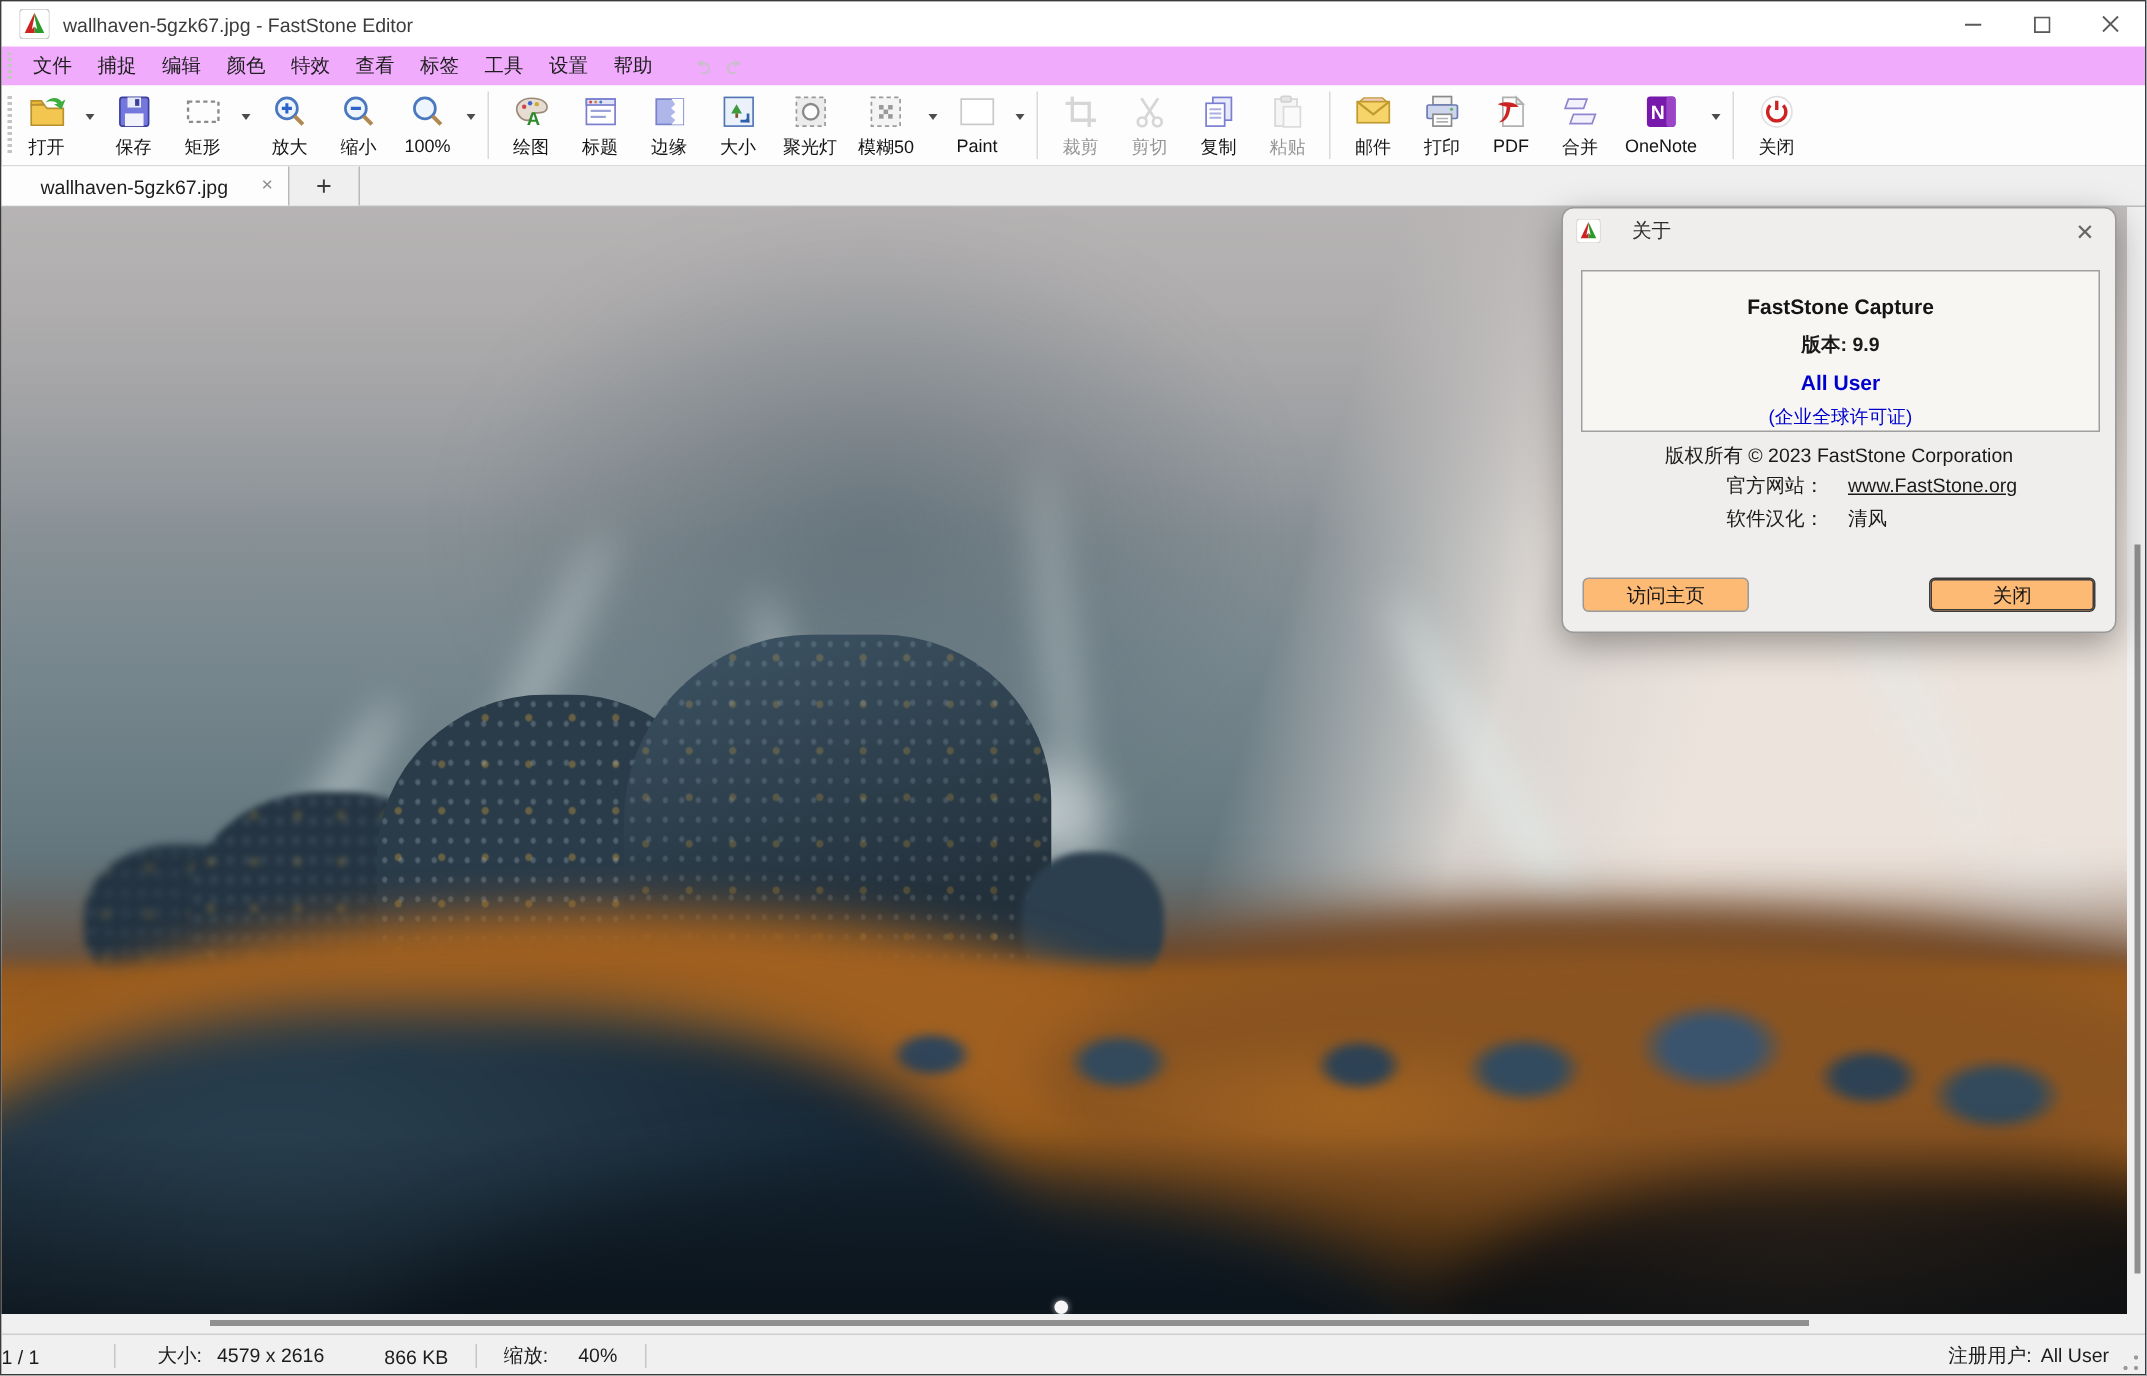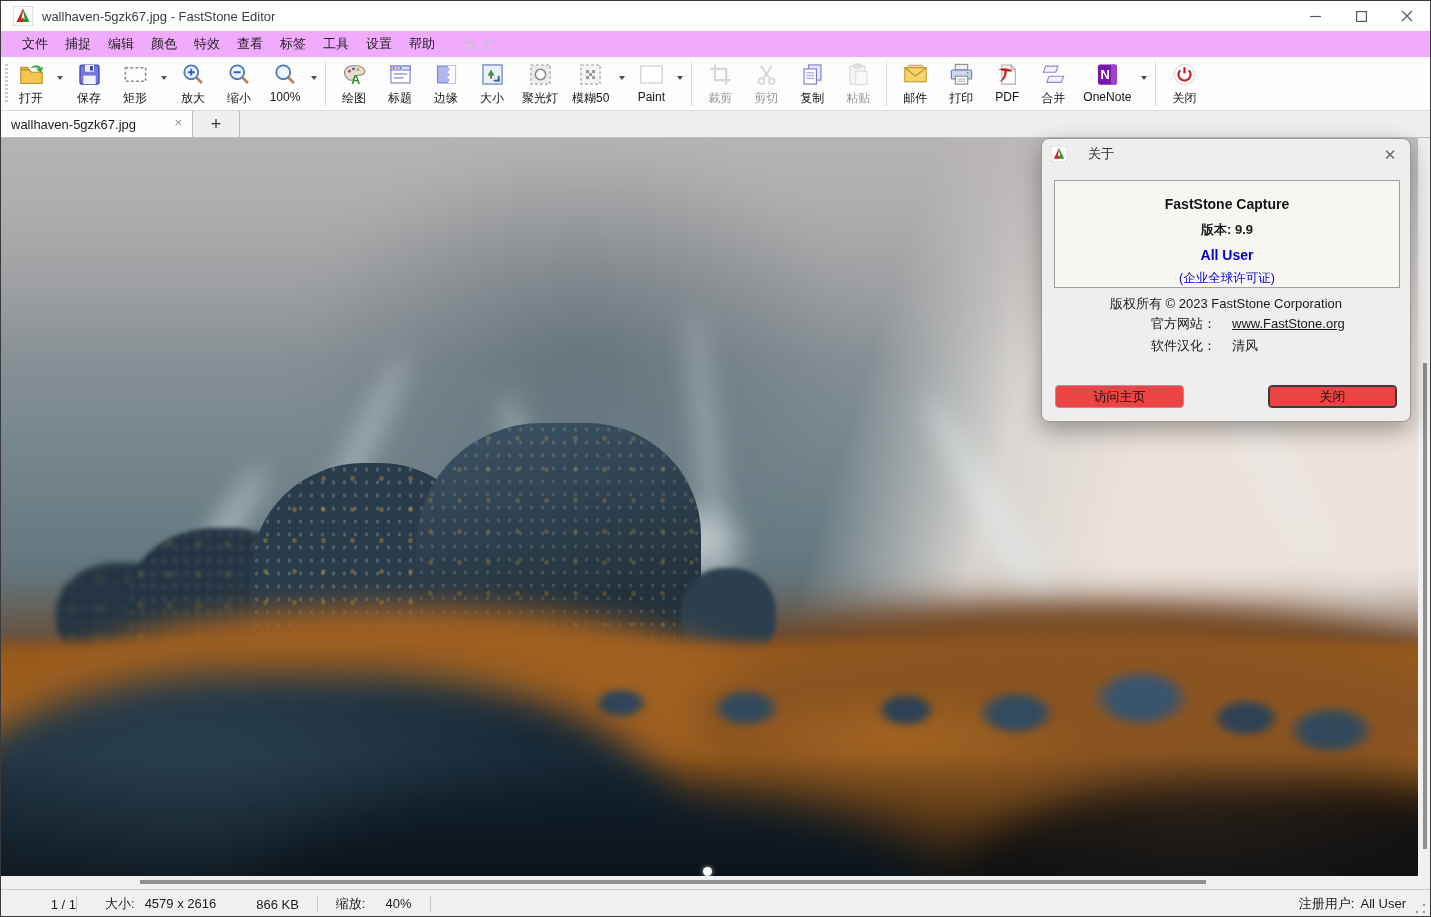--- a/index.html
+++ b/index.html
@@ -28,21 +28,21 @@
   .toolbar .grip { align-self:center; height:40px; }
   .tbtn { position:relative; display:flex; flex-direction:column; align-items:center; justify-content:flex-start; padding:4px 7px 2px; min-width:46px; }
   .tbtn .ticon { width:27px; height:27px; display:block; }
   .tbtn .tlabel { font-size:12px; color:#141414; margin-top:2px; white-space:nowrap; }
   .tbtn.disabled { opacity:.45; filter:grayscale(.6); }
   .caret { width:0; height:0; border-left:3.5px solid transparent; border-right:3.5px solid transparent; border-top:4px solid #4c4c4c; align-self:center; margin:0 3px; position:relative; top:-6px; }
   .tsep { width:1px; background:#dadada; margin:4px 5px; }
 
   
   .tabbar { position:absolute; left:0; top:110px; width:100%; height:27px; background:#efefef; border-bottom:1px solid #bdbdbd; display:flex; }
-  .tab { position:relative; width:192px; background:#fdfdfd; border-right:1px solid #b9b9b9; display:flex; align-items:center; }
+  .tab { position:relative; width:192px; background:#fdfdfd; border-right:1px solid #b9b9b9; display:flex; align-items:center;padding-left:16px; }
   .tab .tab-label { font-size:13px; color:#1d1d1d; margin-left:10px; white-space:nowrap; overflow:hidden; max-width:150px; }
   .tab .tab-close { position:absolute; right:10px; top:5px; font-size:13px; color:#8d8d8d; line-height:14px; }
   .newtab { width:47px; border-right:1px solid #b9b9b9; display:flex; align-items:center; justify-content:center; font-size:18px; color:#3c3c3c; background:#efefef; }
 
   
   .canvas { position:absolute; left:0; top:137px; width:1417px; height:738px; overflow:hidden; background:#6b7d86; }
   .layer { position:absolute; }
   .sky-base { inset:0;
     background-image:
       linear-gradient(180deg, rgba(184,181,182,.8), rgba(184,181,182,0) 30%),
@@ -100,21 +100,21 @@
 
   
   .hscroll { position:absolute; left:0; top:875px; width:1417px; height:13px; background:#f0f0f0; }
   .hscroll .thumb { position:absolute; left:139px; top:4px; width:1066px; height:4px; background:#909090; }
   .vscroll { position:absolute; left:1417px; top:137px; width:14px; height:751px; background:#f0f0f0; }
   .vscroll .thumb { position:absolute; left:5px; top:225px; width:4px; height:486px; background:#909090; }
 
   
   .statusbar { position:absolute; left:0; top:888px; width:100%; height:29px; background:#f0f0f0; border-top:1px solid #cdcdcd; display:flex; align-items:center; font-size:13px; color:#1c1c1c; }
   .sb-sep { width:1px; height:16px; background:#c6c6c6; }
-  .sb-page { width:75px; text-align:right; }
+  .sb-page { width:75px; text-align:left; }
   .sb-size { margin-left:28px; }
   .sb-size .val { margin-left:10px; }
   .sb-kb { margin-left:40px; margin-right:18px; }
   .sb-zoom { margin:0 18px; }
   .sb-zoom .val { margin-left:20px; }
   .sb-spacer { flex:1; }
   .sb-reg { margin-right:8px; }
   .sb-reg .val { margin-left:6px; }
   .sb-grip { width:13px; height:13px; margin:8px 3px 0 0; background-image:
       radial-gradient(circle at 10px 3px, #9a9a9a 1.2px, transparent 1.6px),
@@ -131,21 +131,21 @@
   .dlg-product { font-size:14px; font-weight:bold; color:#141414; margin-top:15px; }
   .dlg-version { font-size:13px; color:#1a1a1a; margin-top:9px;font-weight:bold; }
   .dlg-user { font-size:14px; font-weight:bold; color:#0000cc; margin-top:8px; }
   .dlg-license { font-size:12.5px; color:#0000cc; margin-top:7px; }
   .dlg-info { position:absolute; left:0; top:156px; width:100%; font-size:13px; color:#1a1a1a; }
   .dlg-copyright { text-align:center; }
   .dlg-row { display:flex; line-height:22px; }
   .dlg-row .lab { width:174px; text-align:right; }
   .dlg-row .val { margin-left:16px; }
   .dlg-link { text-decoration:underline; color:#1a1a1a; }
-  .dlg-btn { position:absolute; top:246px; width:129px; height:23px; background:#ef4444; border:1px solid #9a9a9a; border-radius:4px; font-size:13px; color:#141414; display:flex; align-items:center; justify-content:center; }
+  .dlg-btn { position:absolute; top:246px; width:111px; height:23px; background:#fdba74; border:1px solid #9a9a9a; border-radius:4px; font-size:13px; color:#141414; display:flex; align-items:center; justify-content:center; }
   .dlg-btn.home { left:13px; }
   .dlg-btn.close { right:13px; border:1px solid #3c3c3c; box-shadow:inset 0 0 0 1px #3c3c3c; }
 </style>
 </head>
 <body>
 
 <div class="app">
 
   <div class="titlebar">
     <svg class="app-icon" viewBox="0 0 20 20">

